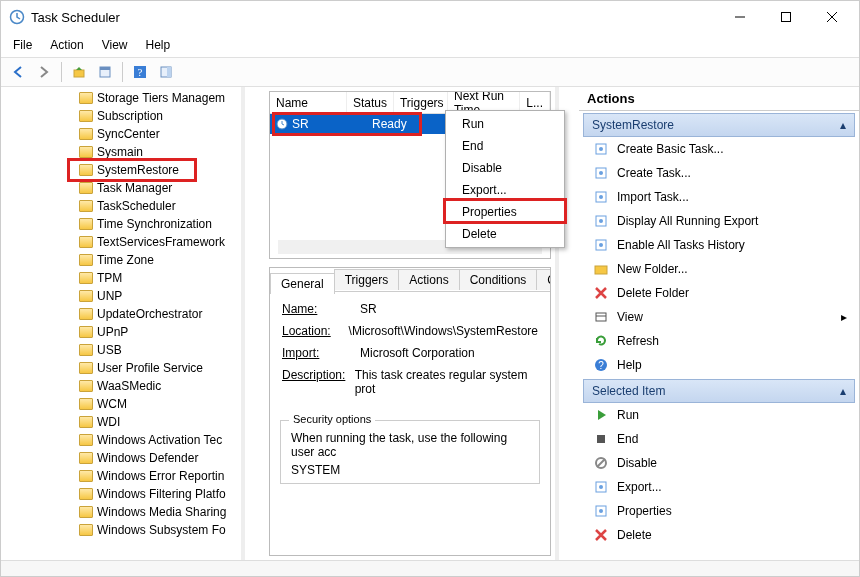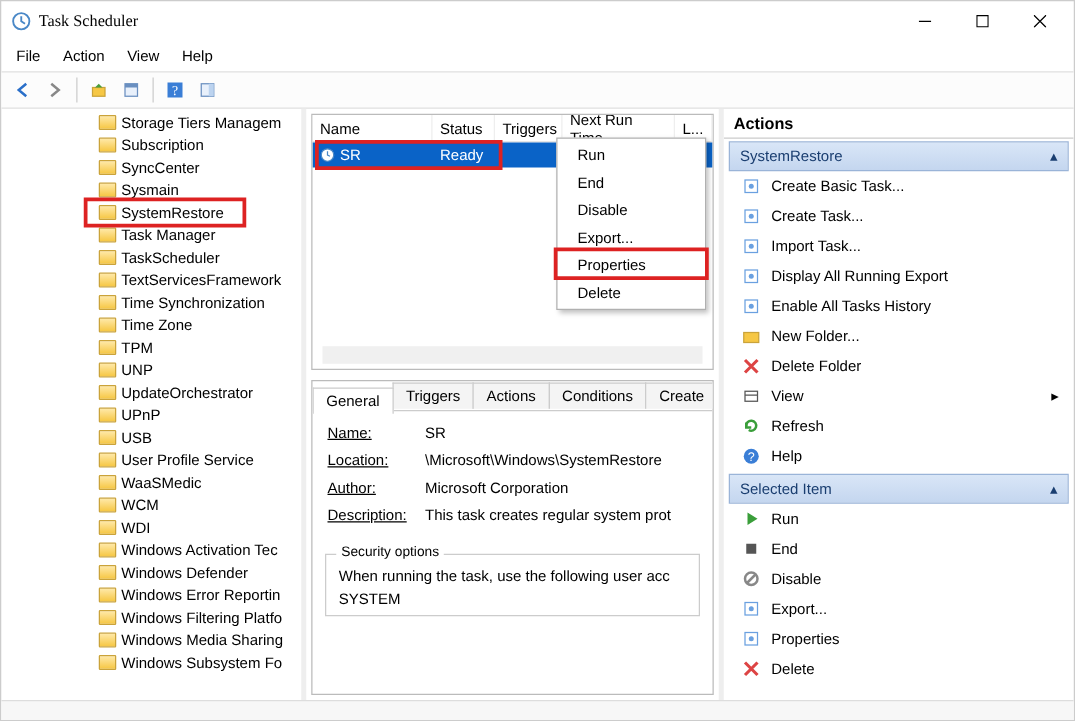--- a/index.html
+++ b/index.html
@@ -15,21 +15,21 @@
     border: 1px solid #ccc;
   }
   .titlebar {
     height: 32px;
     display: flex;
     align-items: center;
     padding: 0 4px 0 8px;
     font-size: 13px;
   }
   .titlebar .icon { margin-right: 6px; }
-  .titlebar .title { flex: 1; font-family: Liberation Serif, serif; }
+  .titlebar .title { flex: 1; }
   .titlebar .winbtn {
     width: 46px; height:32px;
     display:flex;align-items:center;justify-content:center;
     font-size:12px;
   }
   .menubar {
     height: 24px;
     display: flex;
     align-items: center;
     padding: 0 4px;
@@ -49,20 +49,21 @@
   .toolbar .tbtn {
     width:22px;height:22px;
     display:flex;align-items:center;justify-content:center;
     border:1px solid transparent;
     border-radius:2px;
   }
   .toolbar .sep { width:1px;height:20px;background:#ccc;margin:0 2px;}
   .content {
     display:flex;
     height: calc(577px - 32px - 24px - 30px - 18px);
+    gap: 20px;
   }
   
   .tree {
     width: 244px;
     border-right: 4px solid #eee;
     overflow-y:auto;
     overflow-x:hidden;
     padding: 2px 0;
     position:relative;
   }
@@ -90,21 +91,21 @@
     flex:1;
     display:flex;
     flex-direction:column;
     border-right:4px solid #eee;
     min-width:0;
     position:relative;
   }
   .tasklist {
     border:1px solid #bbb;
     margin:4px;
-    height: 205px;
+    height: 168px;
     overflow:hidden;
     position:relative;
   }
   .tasklist .hdr {
     display:flex;
     height:22px;
     align-items:center;
     border-bottom:1px solid #ddd;
     background:#fff;
     font-size:12px;
@@ -305,25 +306,25 @@
       <div class="node">
         <span class="folder-icon"></span>
         <span>Task Manager</span>
       </div>
       <div class="node">
         <span class="folder-icon"></span>
         <span>TaskScheduler</span>
       </div>
       <div class="node">
         <span class="folder-icon"></span>
+        <span>Time Synchronization</span>
+      </div>
+      <div class="node">
+        <span class="folder-icon"></span>
         <span>TextServicesFramework</span>
-      </div>
-      <div class="node">
-        <span class="folder-icon"></span>
-        <span>Time Synchronization</span>
       </div>
       <div class="node">
         <span class="folder-icon"></span>
         <span>Time Zone</span>
       </div>
       <div class="node">
         <span class="folder-icon"></span>
         <span>TPM</span>
       </div>
       <div class="node">
@@ -425,21 +426,21 @@
       <div class="body">
         <div class="frow">
             <span class="lbl">Name:</span>
             <span>SR</span>
           </div>
         <div class="frow">
             <span class="lbl">Location:</span>
             <span>\Microsoft\Windows\SystemRestore</span>
           </div>
         <div class="frow">
-            <span class="lbl">Author:</span>
+            <span class="lbl">Import:</span>
             <span>Microsoft Corporation</span>
           </div>
         <div class="frow">
             <span class="lbl">Description:</span>
             <span>This task creates regular system prot</span>
           </div>
       </div>
       <div class="security">
         <span class="legend">Security options</span>
         <div>When running the task, use the following user acc</div>

